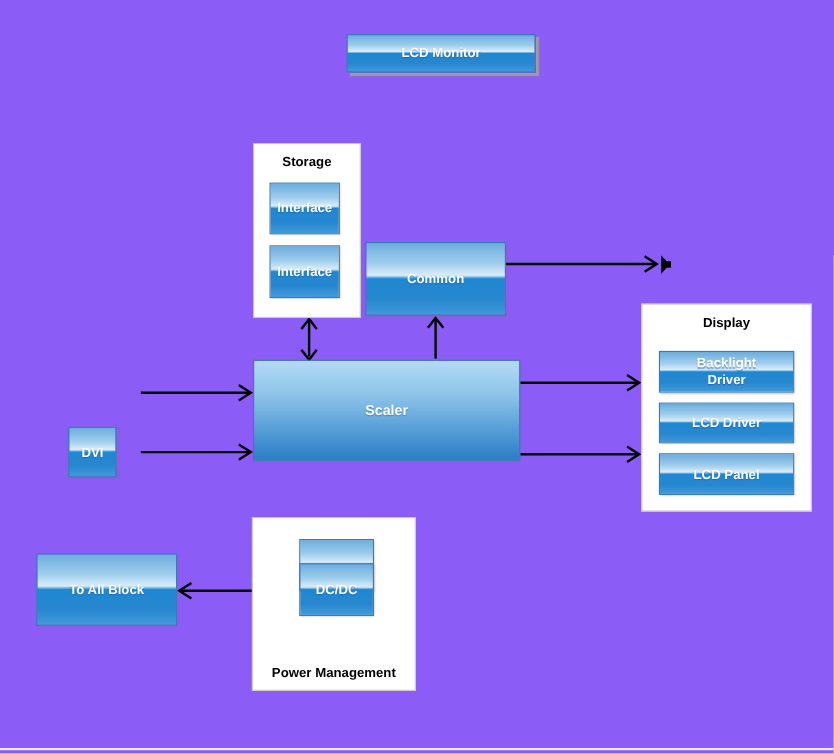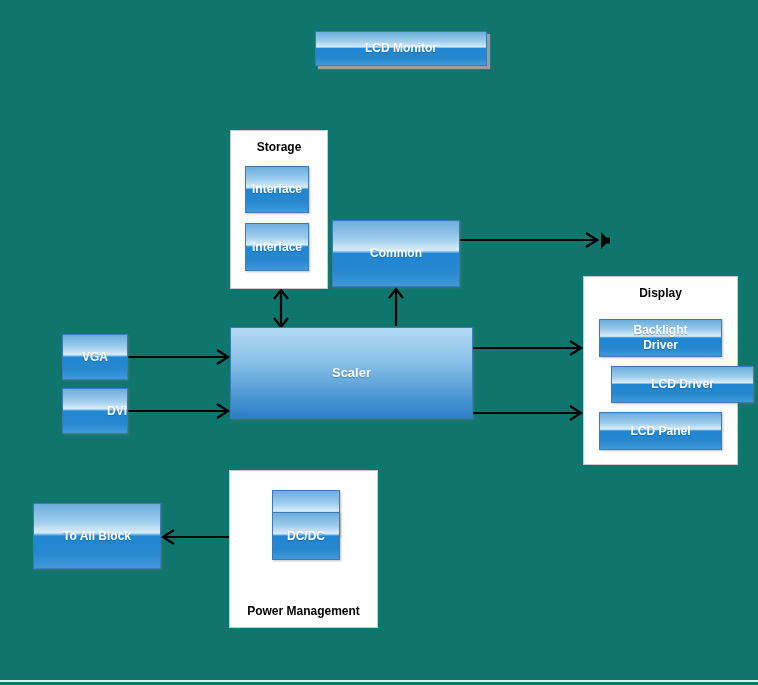--- a/index.html
+++ b/index.html
@@ -1,20 +1,20 @@
 <!DOCTYPE html>
 <html><head>
 <meta charset="utf-8">
 <style>
   html, body { margin: 0; padding: 0; background: #ffffff; }
   .canvas {
     position: relative;
     width: 758px;
     height: 685px;
-    background: #0f766e;
+    background: #8b5cf6;
     font-family: "Liberation Sans", "DejaVu Sans", sans-serif;
     overflow: hidden;
   }
 
   
   .block {
     position: absolute;
     box-sizing: border-box;
     border: 1px solid #3c7ab5;
     background: linear-gradient(to bottom,
@@ -139,34 +139,31 @@
   </div>
 
   <div class="block" style="left:332px; top:220px; width:128px; height:67px;">
     <span>Common</span>
   </div>
 
   <div class="block scaler" style="left:230px; top:327px; width:243px; height:92px;">
     <span>Scaler</span>
   </div>
 
-  <div class="block" style="left:62px; top:334px; width:66px; height:46px;">
-    <span>VGA</span>
-  </div>
-  <div class="block" style="left:62px; top:388px; width:66px; height:46px;justify-content:flex-end;">
+  <div class="block" style="left:62px; top:388px; width:44px; height:46px;">
     <span>DVI</span>
   </div>
 
   <div class="group" style="left:583px; top:276px; width:155px; height:189px;">
     <div class="group-title top">Display</div>
   </div>
   <div class="block" style="left:599px; top:319px; width:123px; height:38px;">
     <span class="wrap-narrow">Backlight Driver</span>
   </div>
-  <div class="block" style="left:599px; top:366px; width:143px; height:37px;margin-left:12px;">
+  <div class="block" style="left:599px; top:366px; width:123px; height:37px;">
     <span>LCD Driver</span>
   </div>
   <div class="block" style="left:599px; top:412px; width:123px; height:38px;">
     <span>LCD Panel</span>
   </div>
 
   <svg class="speaker" style="left:601px; top:232px;" width="12" height="17" viewBox="0 0 12 17">
     <polygon points="0,0 0,17 5,11.5 9,11.5 9,5.5 5,5.5" fill="#000000"></polygon>
   </svg>
 

